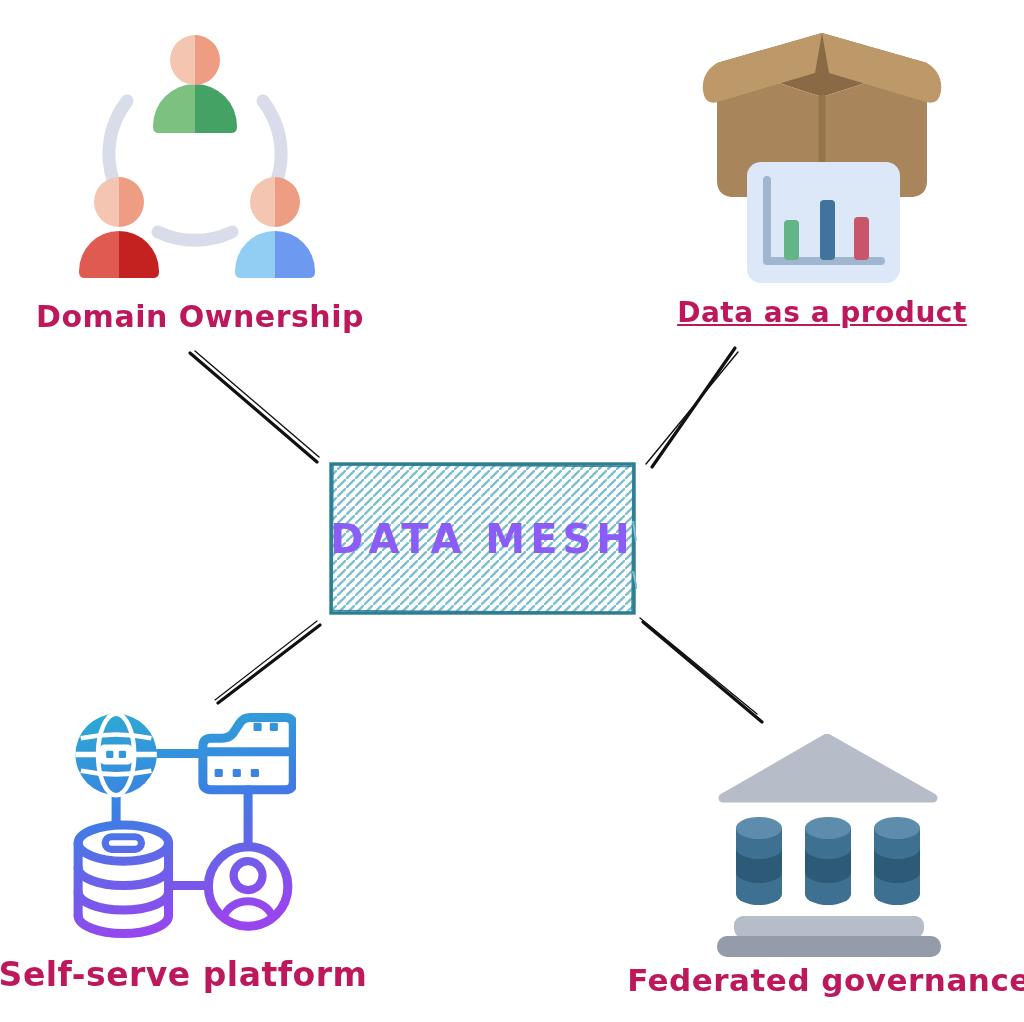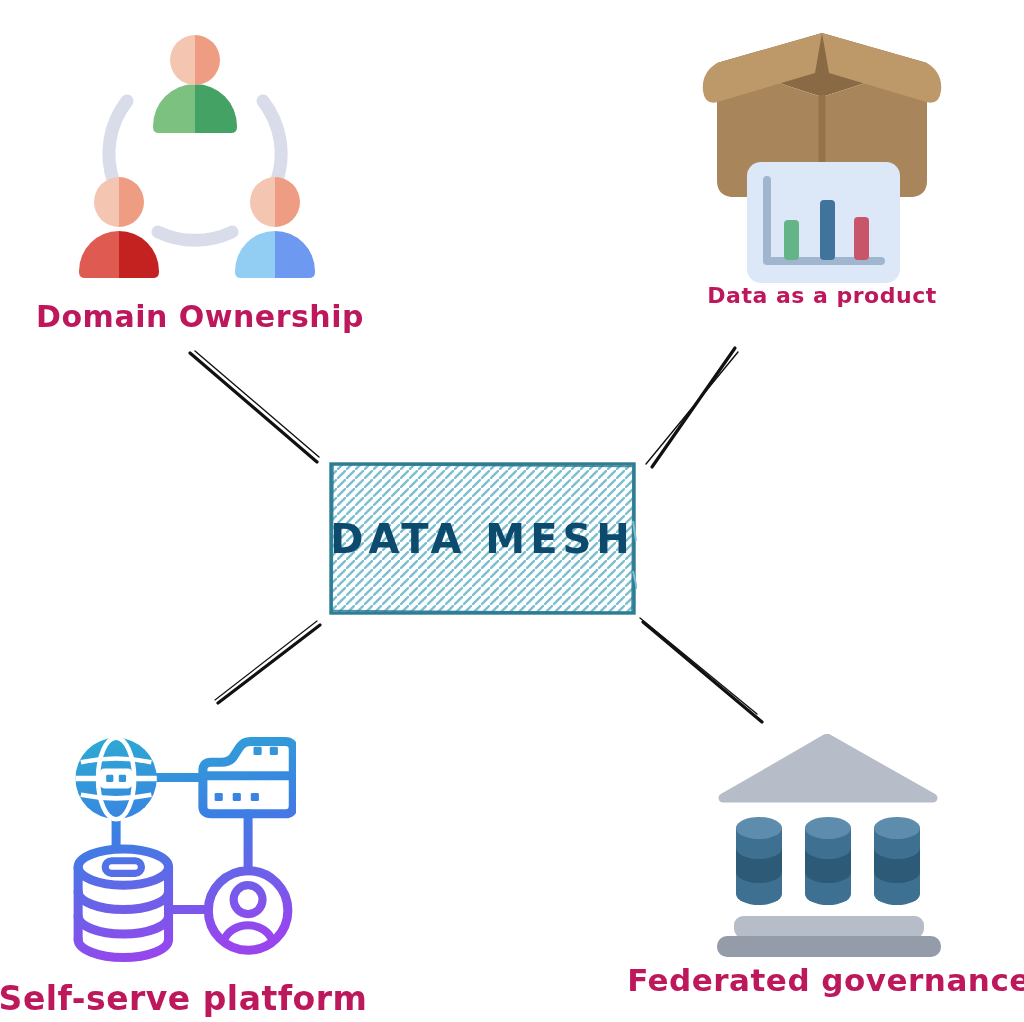--- a/index.html
+++ b/index.html
@@ -7,30 +7,30 @@
     position:relative;width:1024px;height:1022px;background:#ffffff;overflow:hidden;
     font-family:"DejaVu Sans",sans-serif;
   }
   .connectors{position:absolute;left:0;top:0;z-index:1;}
   .node{position:absolute;display:flex;flex-direction:column;align-items:center;z-index:2;}
   .node-label{
     font-weight:700;color:#be185d;white-space:nowrap;letter-spacing:0.5px;
     text-align:left;
   }
   .label-tl{font-size:30px;margin-top:16px;}
-  .label-tr{font-size:22px;}
+  .label-tr{font-size:28px;margin-top:13px;text-decoration:underline;}
   .label-bl{font-size:33px;margin-top:17px;}
   .label-br{font-size:31px;margin-top:5px;}
   .center-box{
     position:absolute;left:328px;top:461px;width:309px;height:155px;z-index:2;
     display:flex;align-items:center;justify-content:center;
   }
   .center-box svg{position:absolute;left:0;top:0;}
   .center-box .center-label{
-    position:relative;font-size:40px;font-weight:700;color:#0c4a6e;
+    position:relative;font-size:40px;font-weight:700;color:#8b5cf6;
     letter-spacing:5px;white-space:nowrap;
   }
 </style>
 </head>
 <body>
 
 <div class="canvas">
 
   <svg class="connectors" width="1024" height="1022" viewBox="0 0 1024 1022">
     <g stroke="#111111" fill="none" stroke-linecap="round">
@@ -103,21 +103,21 @@
 
       <rect x="48" y="129" width="153" height="121" rx="14" fill="#dce8f7"></rect>
       <path d="M68,147 L68,228 L182,228" fill="none" stroke="#9fb6ce" stroke-width="8" stroke-linecap="round" stroke-linejoin="round"></path>
       <rect x="85" y="187" width="15" height="40" rx="4" fill="#63b588"></rect>
       <rect x="121" y="167" width="15" height="60" rx="4" fill="#41749d"></rect>
       <rect x="155" y="184" width="15" height="43" rx="4" fill="#c9556b"></rect>
     </svg>
     <div class="node-label label-tr">Data as a product</div>
   </div>
 
-  <div class="node" style="left:13px;top:736px;width:340px;">
+  <div class="node" style="left:13px;top:712px;width:340px;">
     <svg width="226" height="226" viewBox="0 0 250 250">
       <defs>
         <linearGradient id="pg" gradientUnits="userSpaceOnUse" x1="20" y1="0" x2="75" y2="250">
           <stop offset="0" stop-color="#2cacd1"></stop>
           <stop offset="0.45" stop-color="#3b7fe4"></stop>
           <stop offset="1" stop-color="#9845ee"></stop>
         </linearGradient>
       </defs>
 
       <g stroke="url(#pg)" stroke-width="10" fill="none" stroke-linecap="round" stroke-linejoin="round">

